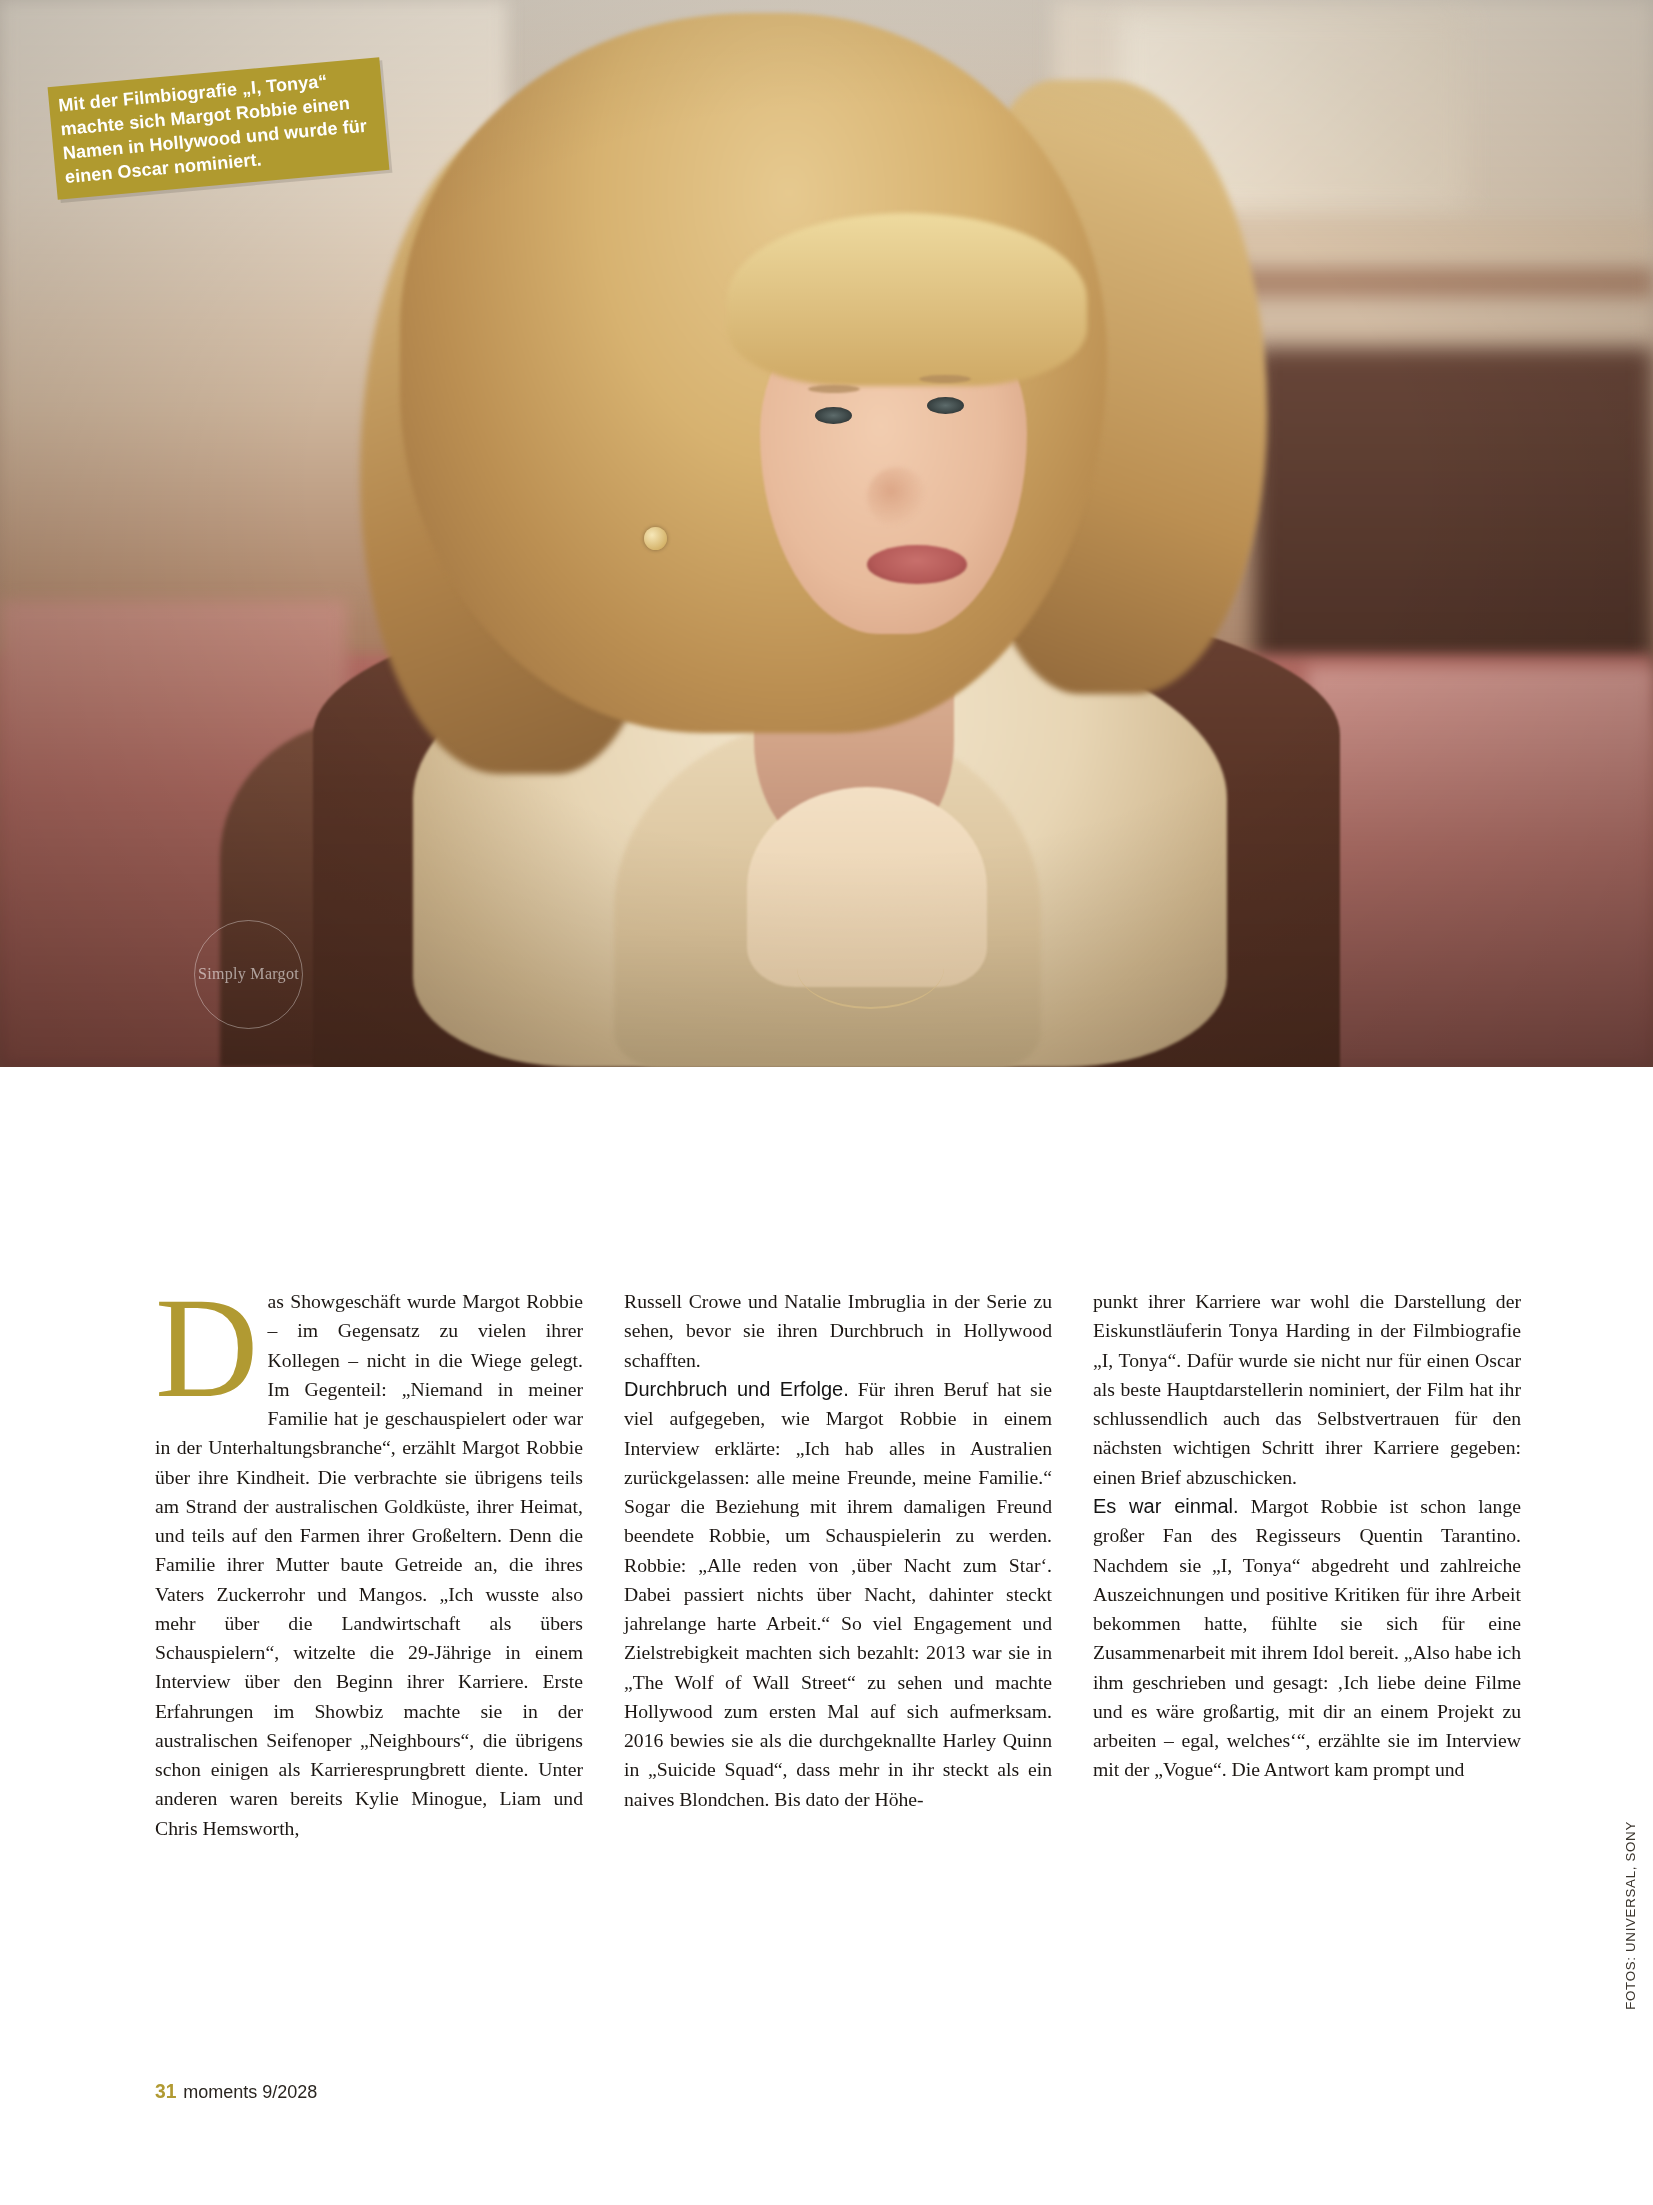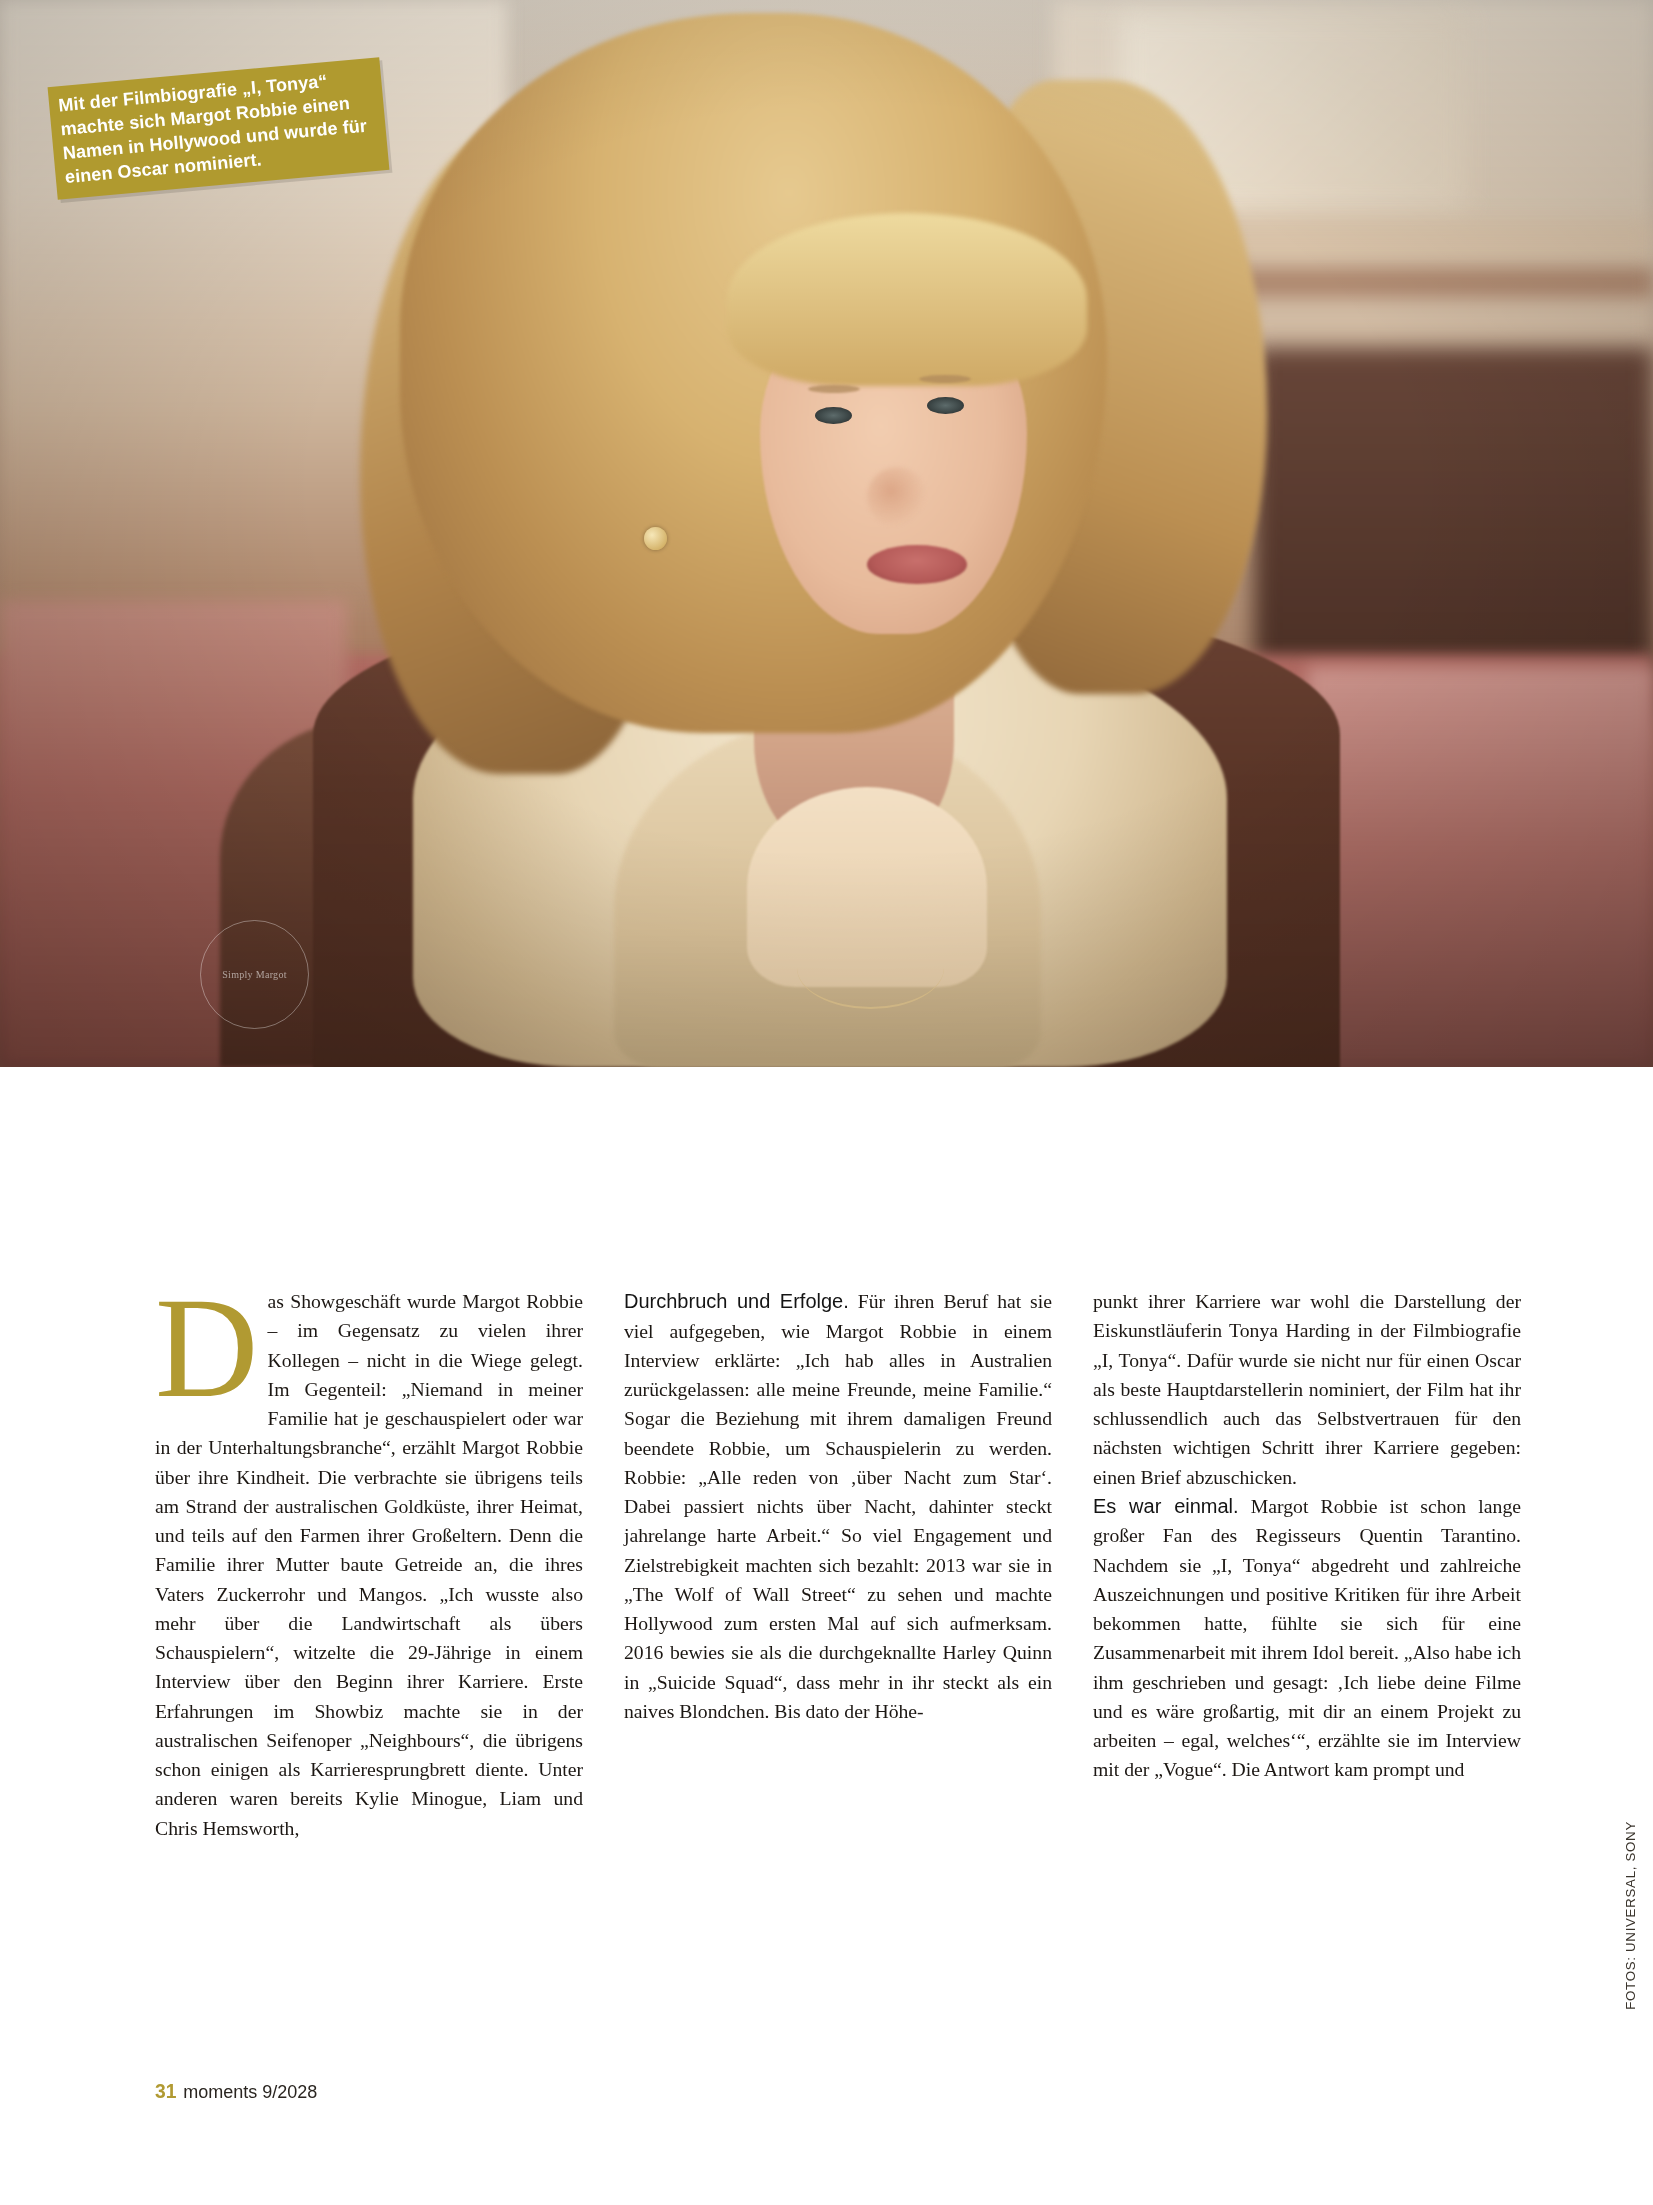--- a/index.html
+++ b/index.html
@@ -264,35 +264,35 @@
     font-family: "Liberation Sans", sans-serif;
     font-weight: bold;
     font-size: 18px;
     line-height: 1.33;
     letter-spacing: 0.1px;
   }
 
   
   .watermark {
     position: absolute;
-    left: 200px;
+    left: 194px;
     top: 920px;
     width: 107px;
     height: 107px;
     border-radius: 50%;
     border: 1.3px solid rgba(255,255,255,.35);
     color: rgba(255,255,255,.55);
     font-family: "Liberation Serif", serif;
     display: flex;
     flex-direction: column;
     align-items: center;
     justify-content: center;
     text-align: right;
     line-height: 1.15;
-    font-size: 10px;
+    font-size: 16px;
     letter-spacing: 0.3px;
   }
 
   
   .article {
     position: absolute;
     left: 0;
     top: 1067px;
     width: 1654px;
     height: 1138px;
@@ -412,20 +412,21 @@
 <div class="article">
   <div class="cols">
 
     <div class="col">
       <p>
         <span class="dropcap">D</span><span>as Showgeschäft wurde Margot Robbie – im Gegensatz zu vielen ihrer Kollegen – nicht in die Wiege gelegt. Im Gegenteil: „Niemand in meiner Familie hat je geschauspielert oder war in der Unterhaltungsbranche“, erzählt Margot Robbie über ihre Kindheit. Die verbrachte sie übrigens teils am Strand der australischen Goldküste, ihrer Heimat, und teils auf den Farmen ihrer Großeltern. Denn die Familie ihrer Mutter baute Getreide an, die ihres Vaters Zuckerrohr und Mangos. „Ich wusste also mehr über die Landwirtschaft als übers Schauspielern“, witzelte die 29-Jährige in einem Interview über den Beginn ihrer Karriere. Erste Erfahrungen im Showbiz machte sie in der australischen Seifenoper „Neighbours“, die übrigens schon einigen als Karrieresprungbrett diente. Unter anderen waren bereits Kylie Minogue, Liam und Chris Hemsworth,</span>
       </p>
     </div>
 
     <div class="col">
+      <p>Russell Crowe und Natalie Imbruglia in der Serie zu sehen, bevor sie ihren Durchbruch in Hollywood schafften.</p>
       <p class="para-gap"><span class="sub">Durchbruch und Erfolge.</span><span> Für ihren Beruf hat sie viel aufgegeben, wie Margot Robbie in einem Interview erklärte: „Ich hab alles in Australien zurückgelassen: alle meine Freunde, meine Familie.“ Sogar die Beziehung mit ihrem damaligen Freund beendete Robbie, um Schauspielerin zu werden. Robbie: „Alle reden von ‚über Nacht zum Star‘. Dabei passiert nichts über Nacht, dahinter steckt jahrelange harte Arbeit.“ So viel Engagement und Zielstrebigkeit machten sich bezahlt: 2013 war sie in „The Wolf of Wall Street“ zu sehen und machte Hollywood zum ersten Mal auf sich aufmerksam. 2016 bewies sie als die durchgeknallte Harley Quinn in „Suicide Squad“, dass mehr in ihr steckt als ein naives Blondchen. Bis dato der Höhe-</span></p>
     </div>
 
     <div class="col">
       <p>punkt ihrer Karriere war wohl die Darstellung der Eiskunstläuferin Tonya Harding in der Filmbiografie „I, Tonya“. Dafür wurde sie nicht nur für einen Oscar als beste Hauptdarstellerin nominiert, der Film hat ihr schlussendlich auch das Selbstvertrauen für den nächsten wichtigen Schritt ihrer Karriere gegeben: einen Brief abzuschicken.</p>
       <p class="para-gap"><span class="sub">Es war einmal.</span><span> Margot Robbie ist schon lange großer Fan des Regisseurs Quentin Tarantino. Nachdem sie „I, Tonya“ abgedreht und zahlreiche Auszeichnungen und positive Kritiken für ihre Arbeit bekommen hatte, fühlte sie sich für eine Zusammenarbeit mit ihrem Idol bereit. „Also habe ich ihm geschrieben und gesagt: ‚Ich liebe deine Filme und es wäre großartig, mit dir an einem Projekt zu arbeiten – egal, welches‘“, erzählte sie im Interview mit der „Vogue“. Die Antwort kam prompt und</span></p>
     </div>
 
   </div>
 

